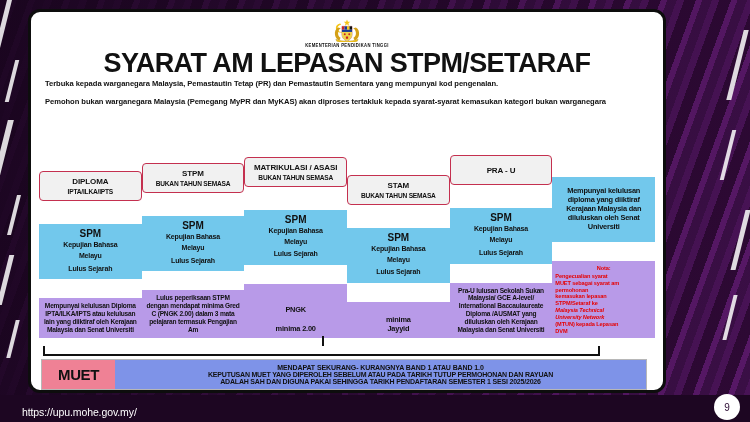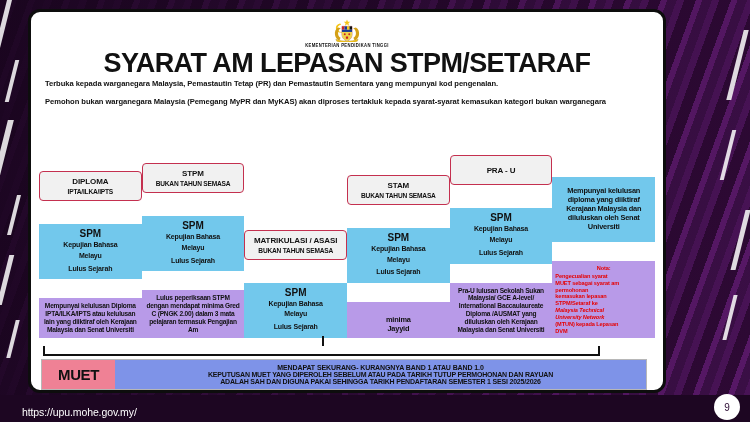--- a/index.html
+++ b/index.html
@@ -357,20 +357,25 @@
       <div class="col">
         <div class="col-head">
           <div class="h1">MATRIKULASI / ASASI</div>
           <div class="h2">BUKAN TAHUN SEMASA</div>
         </div>
         <div class="seg seg-blue">
           <div class="spm-title">SPM</div>
           <div class="seg-line">Kepujian Bahasa</div>
           <div class="seg-line">Melayu</div>
           <div class="seg-line sp">Lulus Sejarah</div>
+        </div>
+        <div class="seg seg-purple">
+          <div class="seg-body big pad">PNGK</div>
+          <div class="gap6"></div>
+          <div class="seg-body big">minima 2.00</div>
         </div>
       </div>
 
       <div class="col">
         <div class="col-head">
           <div class="h1">STAM</div>
           <div class="h2">BUKAN TAHUN SEMASA</div>
         </div>
         <div class="seg seg-blue">
           <div class="spm-title">SPM</div>

